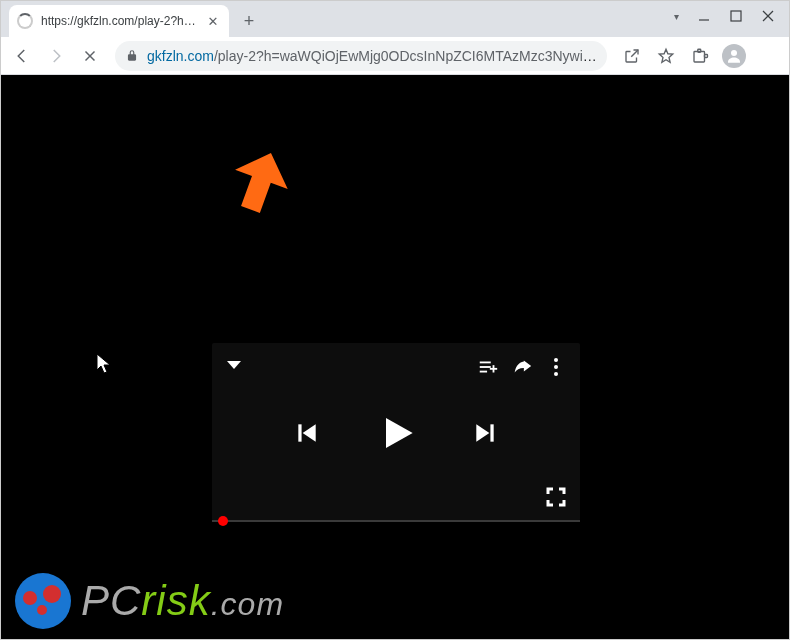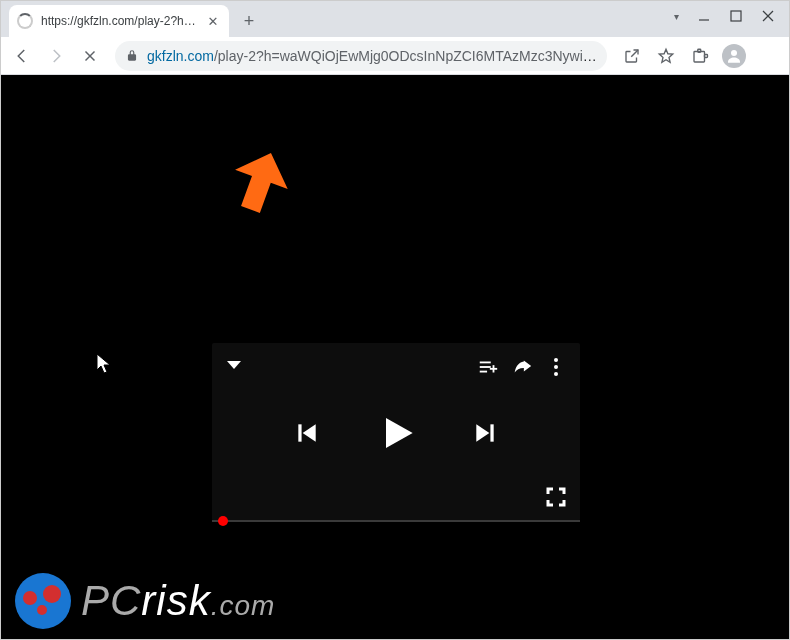--- a/index.html
+++ b/index.html
@@ -69,22 +69,22 @@
 .cursor { position: absolute; color: #fff; pointer-events: none; }
 .cursor svg { width: 18px; height: 22px; }
 
 
 .watermark { position: absolute; left: 14px; bottom: 10px; display: flex; align-items: center; gap: 10px; }
 .wm-bubble { width: 56px; height: 56px; background: #1976d2; border-radius: 50%; position: relative; box-shadow: 0 2px 8px rgba(0,0,0,.3); }
 .wm-bubble::before { content:""; position:absolute; left:8px; top:18px; width:14px; height:14px; background:#d32f2f; border-radius:50%; }
 .wm-bubble::after { content:""; position:absolute; left:28px; top:12px; width:18px; height:18px; background:#d32f2f; border-radius:50%; }
 .wm-bubble .d3 { position:absolute; left:22px; top:32px; width:10px; height:10px; background:#d32f2f; border-radius:50%; }
 .wm-text { font-size: 42px; font-style: italic; font-weight: 300; letter-spacing: 1px; color: #aaa; }
-.wm-text .risk { color: #ffffff; }
-.wm-text .com { font-size: 28px; }
+.wm-text .risk { color: #84cc16; }
+.wm-text .com { font-size: 32px; }
 </style>
 </head>
 <body>
 
 <div class="titlebar">
   <div class="tab">
     <div class="tab-spinner"></div>
     <div class="tab-title">https://gkfzln.com/play-2?h=waW</div>
     <div class="tab-close">✕</div>
   </div>

